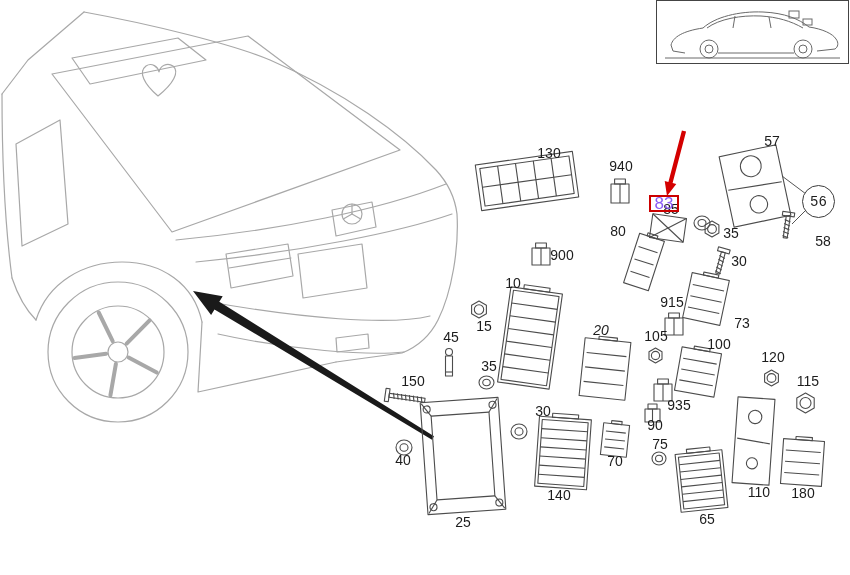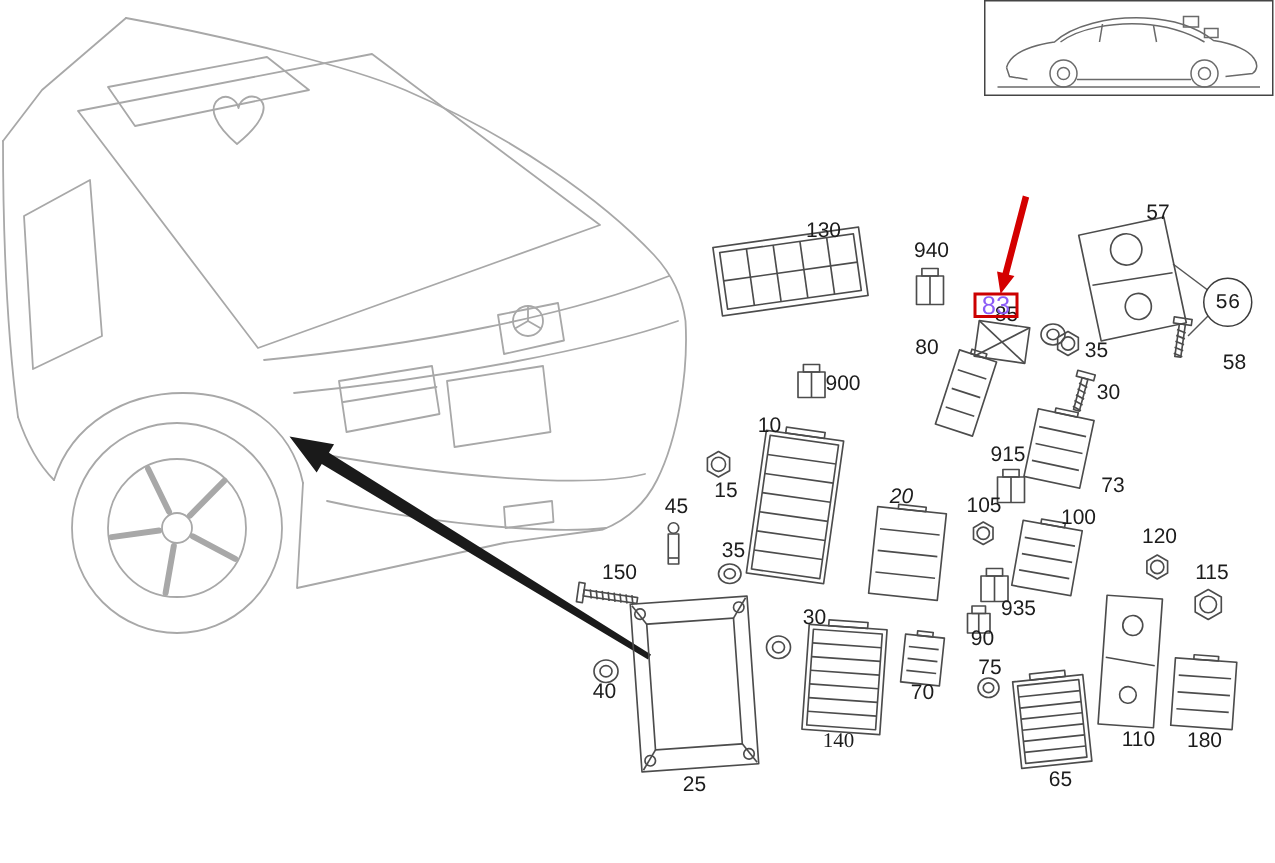--- a/index.html
+++ b/index.html
@@ -339,21 +339,21 @@
       <div class="part-label" style="left: 601px; top: 330px; font-style: italic;">20</div>
       <div class="part-label" style="left: 656px; top: 336px;">105</div>
       <div class="part-label" style="left: 719px; top: 344px;">100</div>
       <div class="part-label" style="left: 489px; top: 366px;">35</div>
       <div class="part-label" style="left: 773px; top: 357px;">120</div>
       <div class="part-label" style="left: 808px; top: 381px;">115</div>
       <div class="part-label" style="left: 413px; top: 381px;">150</div>
       <div class="part-label" style="left: 679px; top: 405px;">935</div>
       <div class="part-label" style="left: 520px; top: 411px; margin-left: 23px;">30</div>
       <div class="part-label" style="left: 463px; top: 522px;">25</div>
-      <div class="part-label" style="left: 559px; top: 495px; font-family: Liberation Serif, serif;">140</div>
+      <div class="part-label" style="left: 559px; top: 495px;">140</div>
       <div class="part-label" style="left: 615px; top: 461px;">70</div>
       <div class="part-label" style="left: 655px; top: 425px;">90</div>
       <div class="part-label" style="left: 660px; top: 444px;">75</div>
       <div class="part-label" style="left: 707px; top: 519px;">65</div>
       <div class="part-label" style="left: 759px; top: 492px;">110</div>
       <div class="part-label" style="left: 803px; top: 493px;">180</div>
       <div class="part-label" style="left: 403px; top: 460px;">40</div>
     </div>
 
   <div class="hl-box">83</div>

